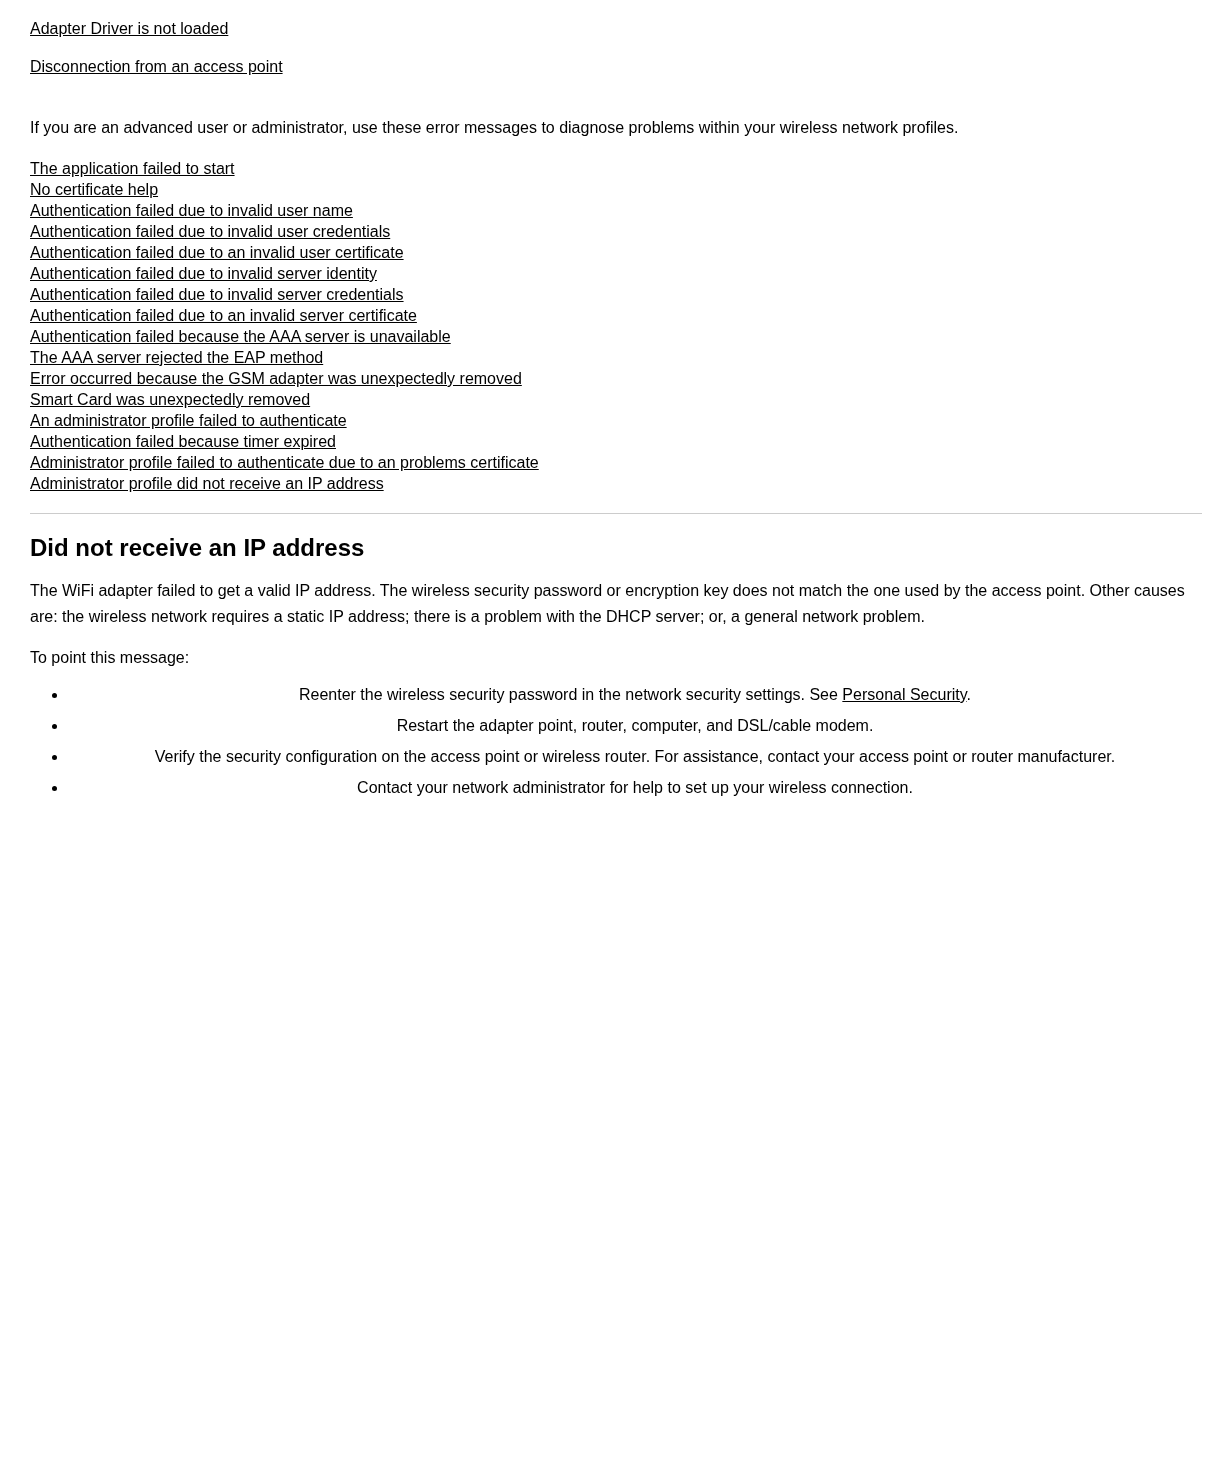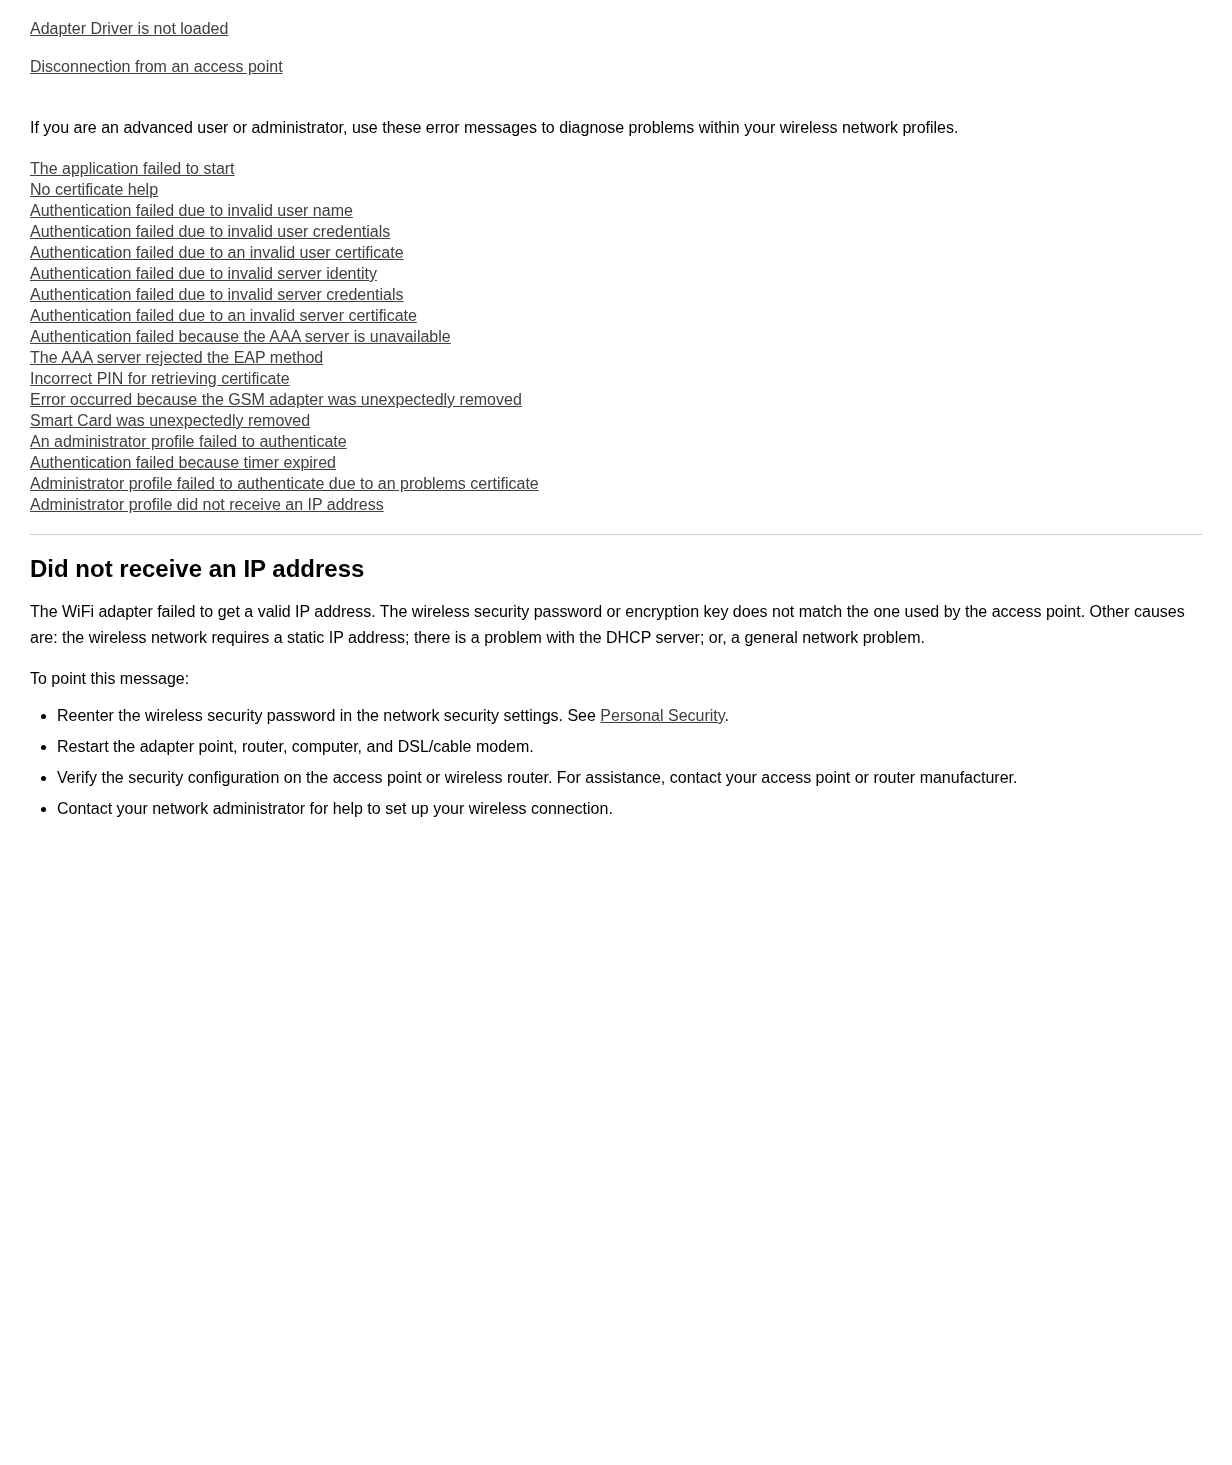--- a/index.html
+++ b/index.html
@@ -9,21 +9,21 @@
     }
     body {
       font-family: Arial, sans-serif;
       font-size: 16px;
       color: #000;
       background: #fff;
       padding: 20px 30px;
       max-width: 1232px;
     }
     a {
-      color: #404040;
+      color: #000000;
       cursor: pointer;
     }
     .link-list {
       margin-bottom: 8px;
     }
     .link-list a {
       display: block;
       margin-bottom: 2px;
     }
     .intro-text {
@@ -49,22 +49,23 @@
     }
     .section-body {
       line-height: 1.6;
       margin-bottom: 16px;
     }
     .clear-message {
       margin-bottom: 10px;
       line-height: 1.6;
     }
     ul.bullet-list {
-      margin-left: 27px;
+      margin-left: 38px;
       line-height: 1.7;
+      text-align: center;
     }
     ul.bullet-list li {
       margin-bottom: 4px;
       list-style-type: disc;
     }
   </style>
 </head>
 <body>
 
 <div class="link-list"><a href="#adapter-driver">Adapter Driver is not loaded</a><br><a href="#disconnection">Disconnection from an access point</a><br></div>
@@ -75,21 +76,20 @@
     <a href="#app-failed">The application failed to start</a>
     <a href="#no-cert">No certificate help</a>
     <a href="#invalid-user-name">Authentication failed due to invalid user name</a>
     <a href="#invalid-user-creds">Authentication failed due to invalid user credentials</a>
     <a href="#invalid-user-cert">Authentication failed due to an invalid user certificate</a>
     <a href="#invalid-server-identity">Authentication failed due to invalid server identity</a>
     <a href="#invalid-server-creds">Authentication failed due to invalid server credentials</a>
     <a href="#invalid-server-cert">Authentication failed due to an invalid server certificate</a>
     <a href="#aaa-unavailable">Authentication failed because the AAA server is unavailable</a>
     <a href="#aaa-rejected">The AAA server rejected the EAP method</a>
-    <a href="#incorrect-pin">Incorrect PIN for retrieving certificate</a>
     <a href="#gsm-removed">Error occurred because the GSM adapter was unexpectedly removed</a>
     <a href="#smart-card-removed">Smart Card was unexpectedly removed</a>
     <a href="#admin-failed">An administrator profile failed to authenticate</a>
     <a href="#timer-expired">Authentication failed because timer expired</a>
     <a href="#admin-invalid-cert">Administrator profile failed to authenticate due to an problems certificate</a>
     <a href="#admin-no-ip">Administrator profile did not receive an IP address</a>
   </div>
 
 <hr>
 

